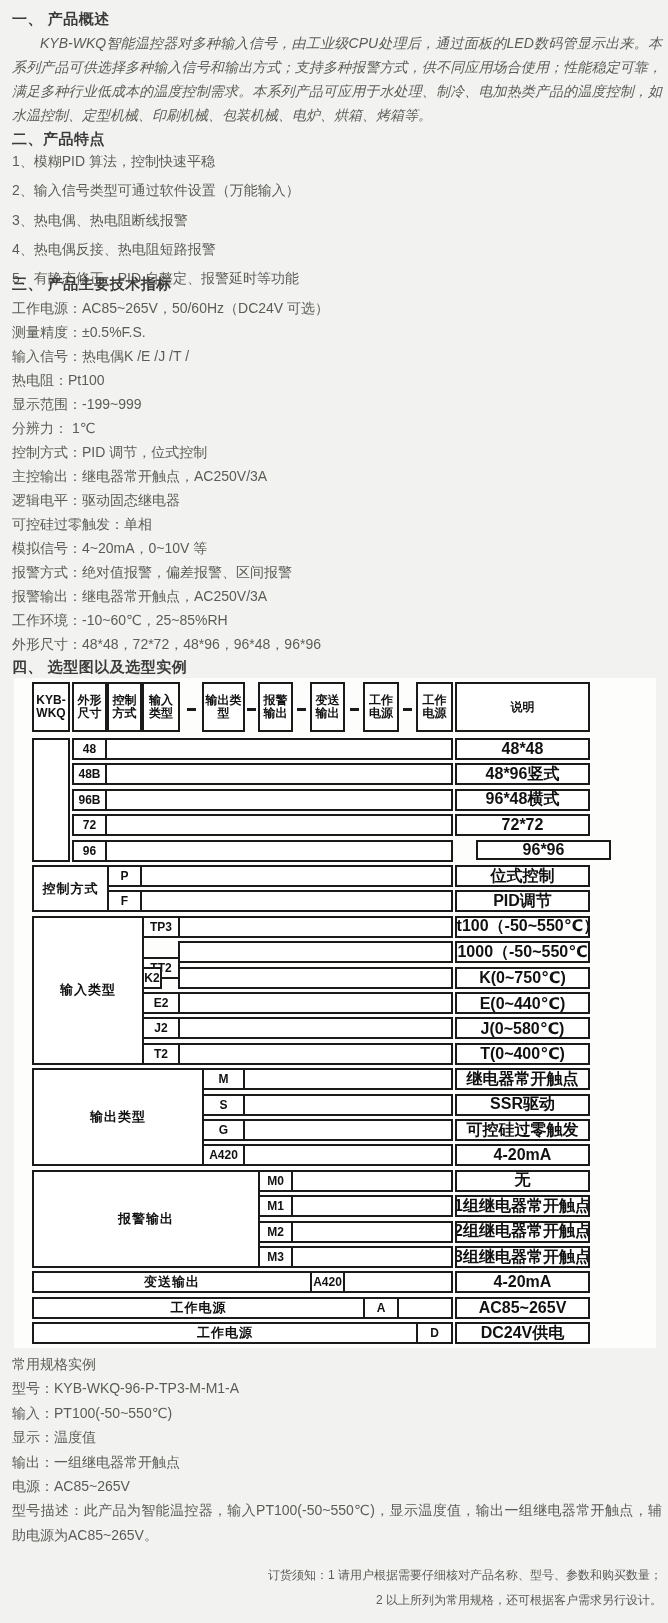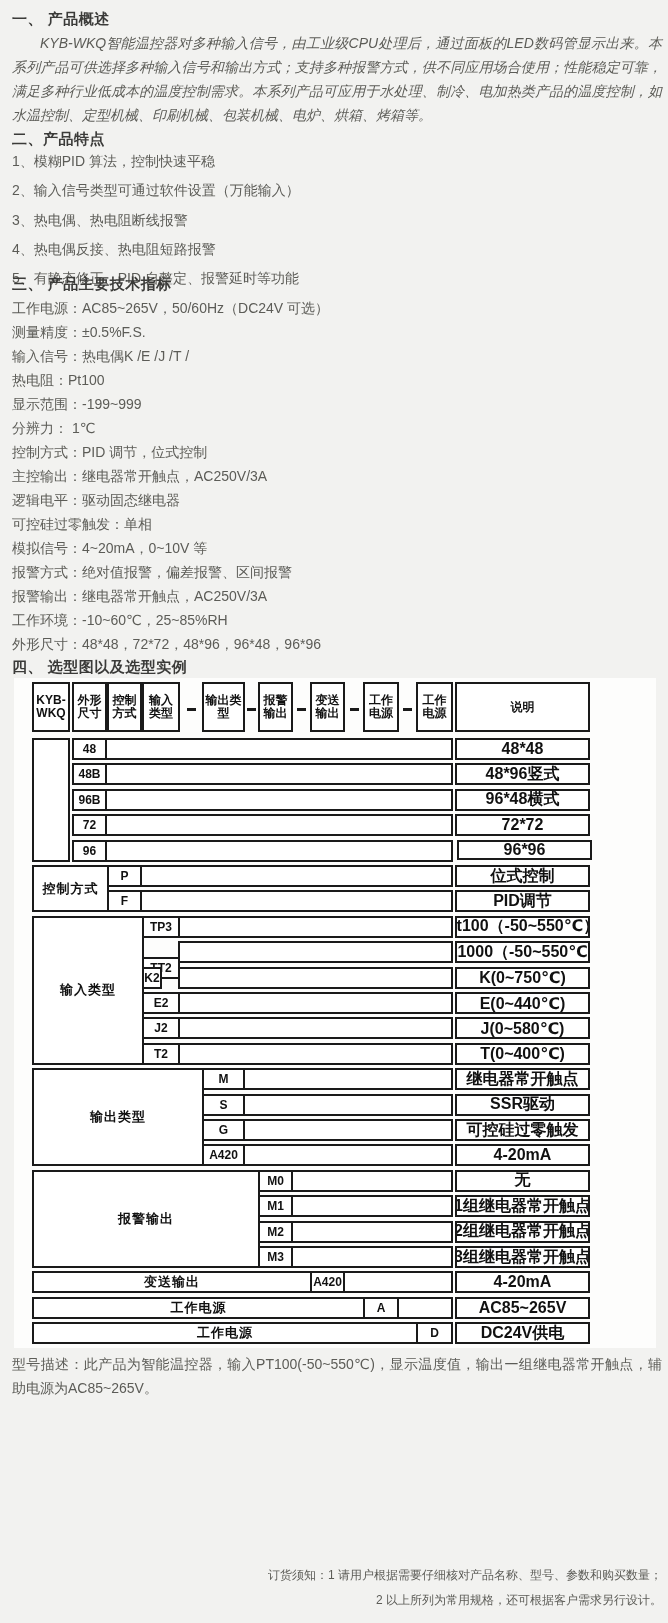--- a/index.html
+++ b/index.html
@@ -109,21 +109,21 @@
       <div class="tcell " style="left: 73px; top: 81.4px; width: 348px; height: 22px;"></div>
       <div class="tcell tdesc" style="left: 423px; top: 81.4px; width: 135px; height: 22px;">48*96竖式</div>
       <div class="tcell tcode" style="left: 40px; top: 106.8px; width: 35px; height: 22px;">96B</div>
       <div class="tcell " style="left: 73px; top: 106.8px; width: 348px; height: 22px;"></div>
       <div class="tcell tdesc" style="left: 423px; top: 106.8px; width: 135px; height: 22px;">96*48横式</div>
       <div class="tcell tcode" style="left: 40px; top: 132.2px; width: 35px; height: 22px; text-align: center;">72</div>
       <div class="tcell " style="left: 73px; top: 132.2px; width: 348px; height: 22px;"></div>
       <div class="tcell tdesc" style="left: 423px; top: 132.2px; width: 135px; height: 22px;">72*72</div>
       <div class="tcell tcode" style="left: 40px; top: 157.6px; width: 35px; height: 22px;">96</div>
       <div class="tcell " style="left: 73px; top: 157.6px; width: 348px; height: 22px;"></div>
-      <div class="tcell tdesc" style="left: 425px; top: 157.6px; width: 135px; height: 20px;">96*96</div>
+      <div class="tcell tdesc" style="left: 444px; top: 157.6px; width: 135px; height: 20px;">96*96</div>
       <div class="tcell tlabel" style="left: 0px; top: 183px; width: 77px; height: 47.4px;">控制方式</div>
       <div class="tcell tcode" style="left: 75px; top: 183px; width: 35px; height: 22px;">P</div>
       <div class="tcell " style="left: 108px; top: 183px; width: 313px; height: 22px;"></div>
       <div class="tcell tdesc" style="left: 423px; top: 183px; width: 135px; height: 22px;">位式控制</div>
       <div class="tcell tcode" style="left: 75px; top: 208.4px; width: 35px; height: 22px;">F</div>
       <div class="tcell " style="left: 108px; top: 208.4px; width: 313px; height: 22px;"></div>
       <div class="tcell tdesc" style="left: 423px; top: 208.4px; width: 135px; height: 22px;">PID调节</div>
       <div class="tcell tlabel" style="left: 0px; top: 233.8px; width: 112px; height: 149px;">输入类型</div>
       <div class="tcell tcode" style="left: 110px; top: 233.8px; width: 38px; height: 22px;">TP3</div>
       <div class="tcell " style="left: 146px; top: 233.8px; width: 275px; height: 22px;"></div>
@@ -176,20 +176,28 @@
       <div class="tcell tlabel" style="left: 0px; top: 614.8px; width: 333px; height: 22px;">工作电源</div>
       <div class="tcell tcode" style="left: 331px; top: 614.8px; width: 36px; height: 22px;">A</div>
       <div class="tcell " style="left: 365px; top: 614.8px; width: 56px; height: 22px;"></div>
       <div class="tcell tdesc" style="left: 423px; top: 614.8px; width: 135px; height: 22px;">AC85~265V</div>
       <div class="tcell tlabel" style="left: 0px; top: 640.2px; width: 386px; height: 22px;">工作电源</div>
       <div class="tcell tcode" style="left: 384px; top: 640.2px; width: 37px; height: 22px;">D</div>
       <div class="tcell tdesc" style="left: 423px; top: 640.2px; width: 135px; height: 22px;">DC24V供电</div>
     </div>
 
   <div class="bottom-block">
+    <div class="b-line">常用规格实例</div>
+    <div>
+        <div class="b-line">型号：KYB-WKQ-96-P-TP3-M-M1-A</div>
+        <div class="b-line">输入：PT100(-50~550℃)</div>
+        <div class="b-line">显示：温度值</div>
+        <div class="b-line">输出：一组继电器常开触点</div>
+        <div class="b-line">电源：AC85~265V</div>
+      </div>
     <div class="b-desc">型号描述：此产品为智能温控器，输入PT100(-50~550℃)，显示温度值，输出一组继电器常开触点，辅助电源为AC85~265V。</div>
   </div>
 
   <div class="notes-block">
     <div class="note-line"><span>订货须知：</span><span>1 请用户根据需要仔细核对产品名称、型号、参数和购买数量；</span></div>
     <div class="note-line note-indent"><span>2 以上所列为常用规格，还可根据客户需求另行设计。</span></div>
   </div>
 
 </div>
 

